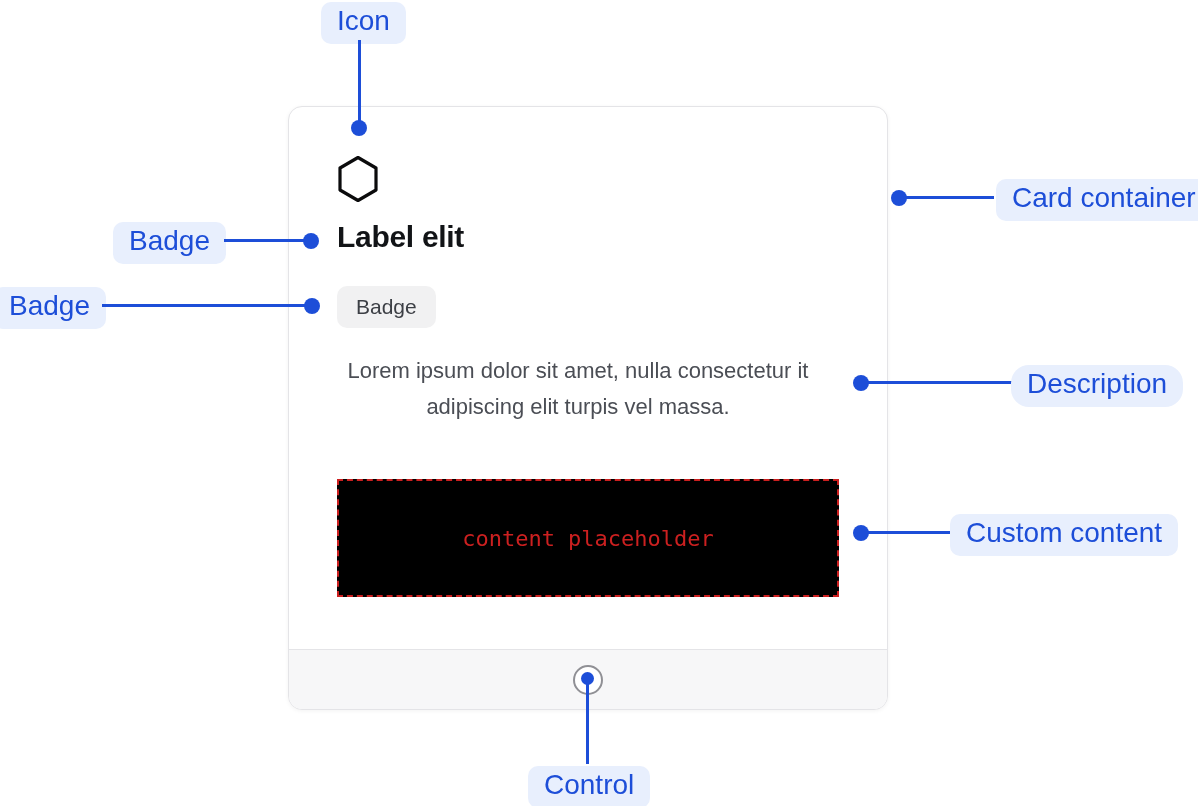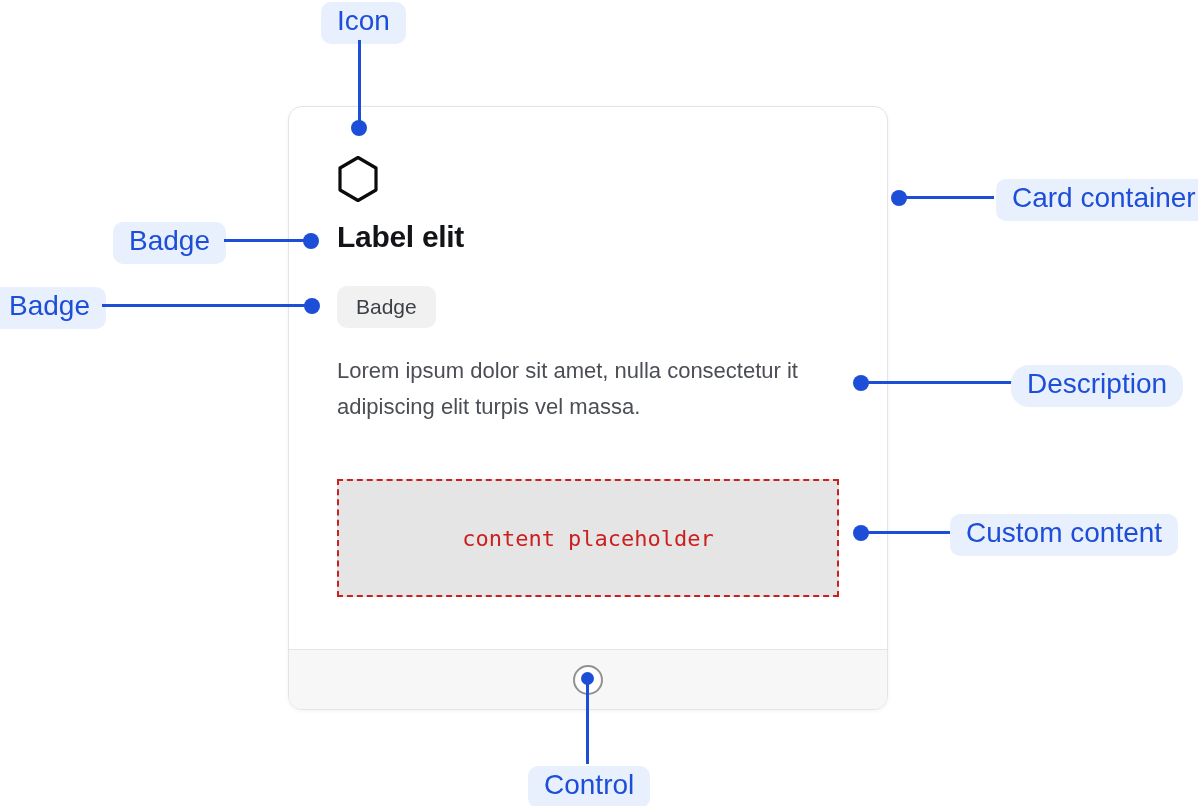--- a/index.html
+++ b/index.html
@@ -48,26 +48,27 @@
     font-size: 21px;
     color: #3c3f45;
   }
   .card-desc {
     position: absolute;
     left: 48px; top: 246px;
     width: 482px;
     font-size: 22px;
     line-height: 36px;
     color: #4b4e55;
+    text-align: center;
   }
   .card-placeholder {
     position: absolute;
     left: 48px; top: 372px;
     width: 502px; height: 118px;
-    background: #e5e5e5;
+    background: #000000;
     border: 2px dashed #cc1f1f;
     display: flex;
     align-items: center;
     justify-content: center;
     font-family: "DejaVu Sans Mono", monospace;
     font-size: 22px;
     color: #cc2020;
   }
   .card-footer {
     position: absolute;

